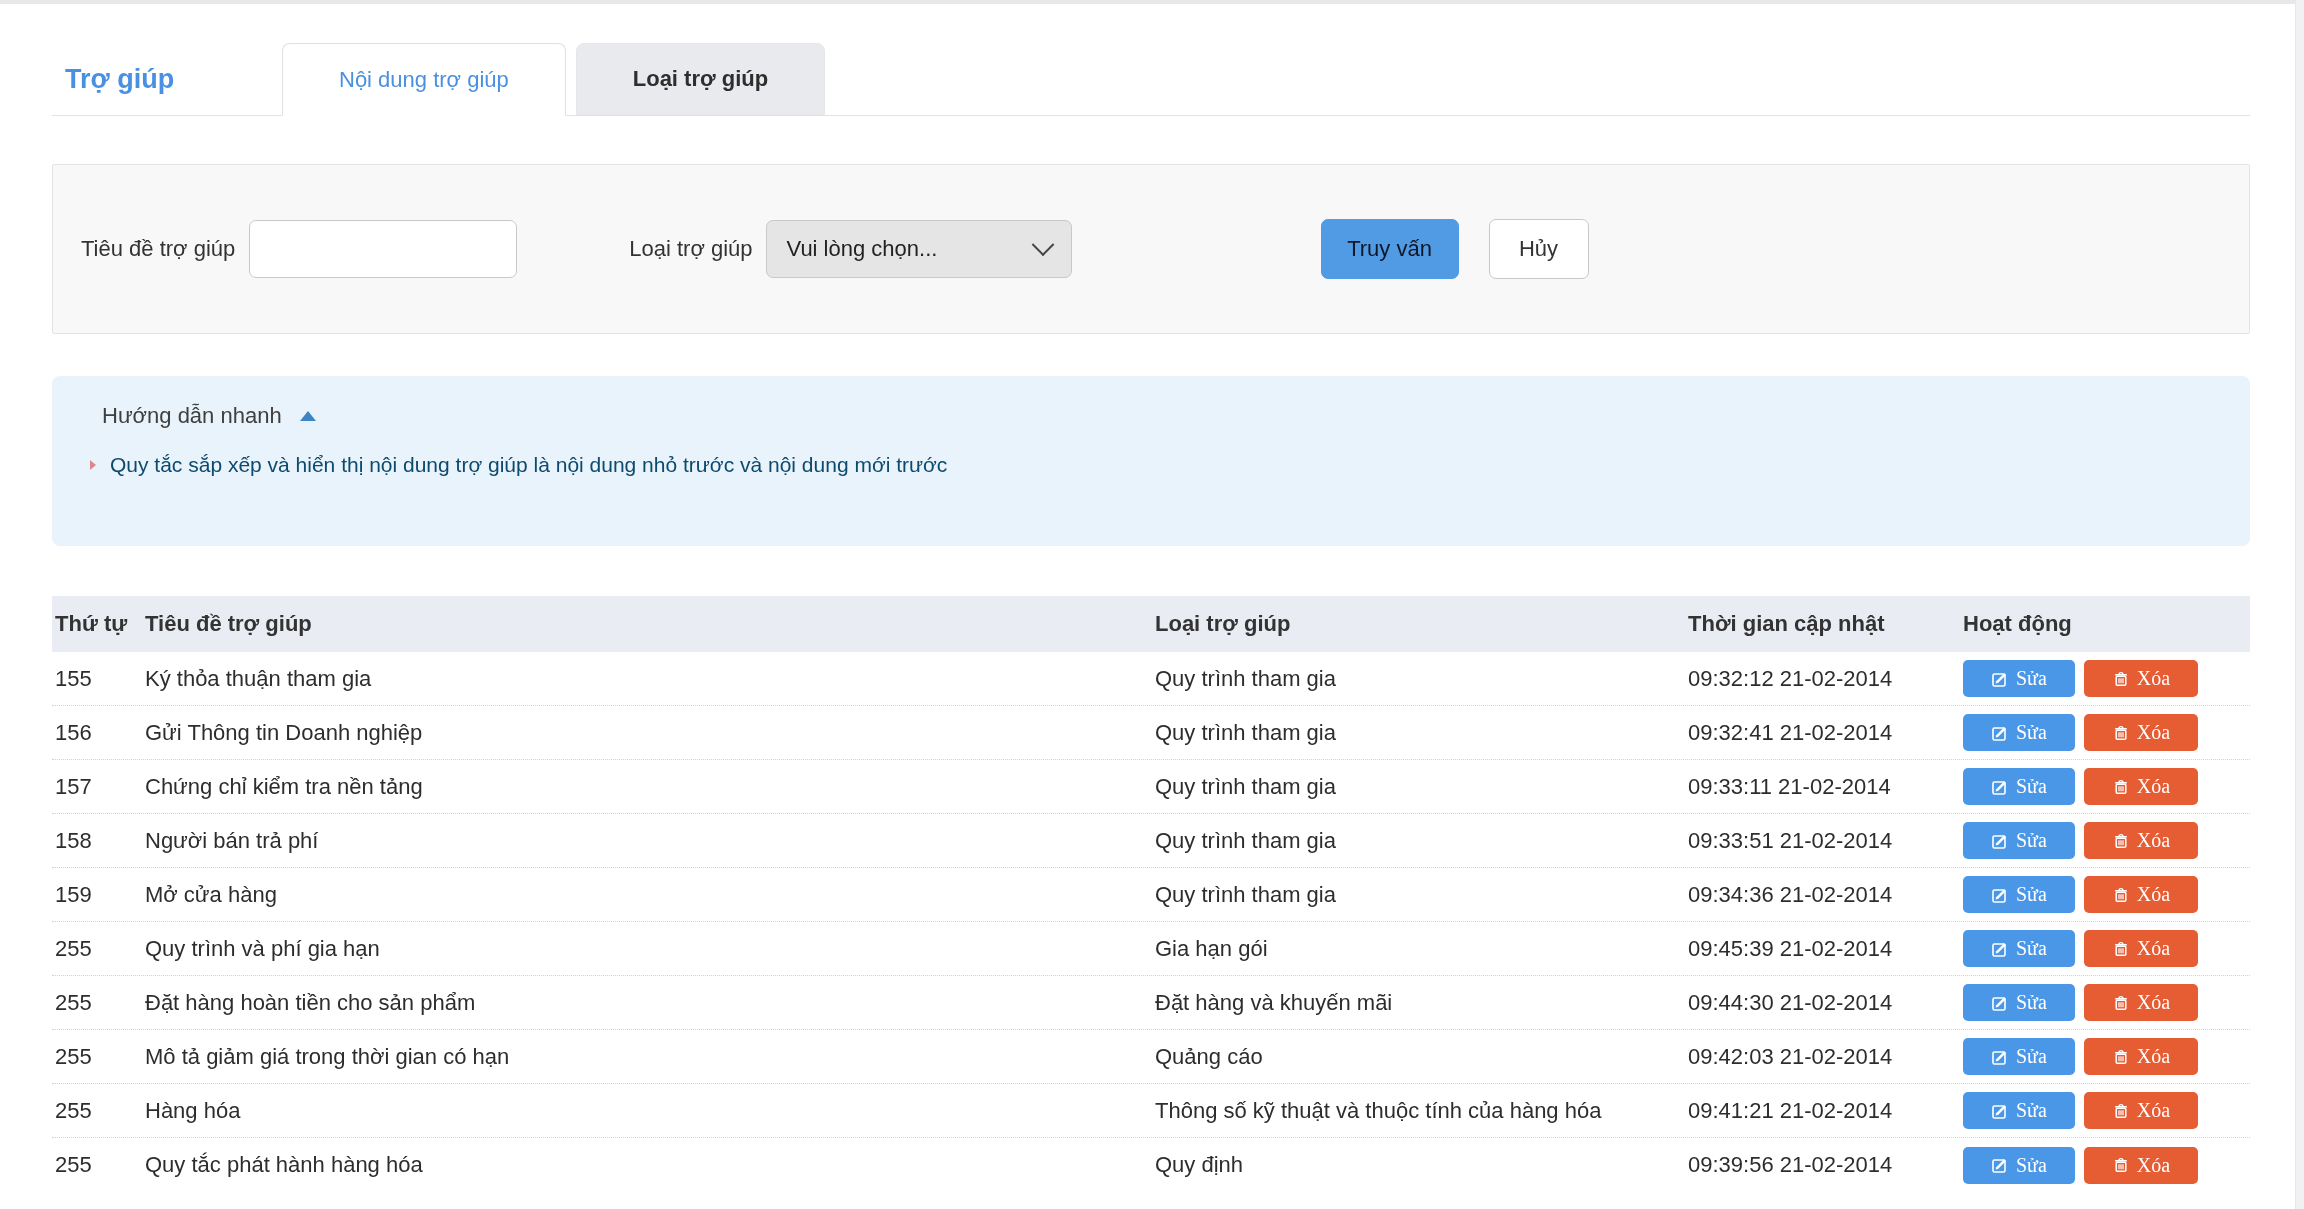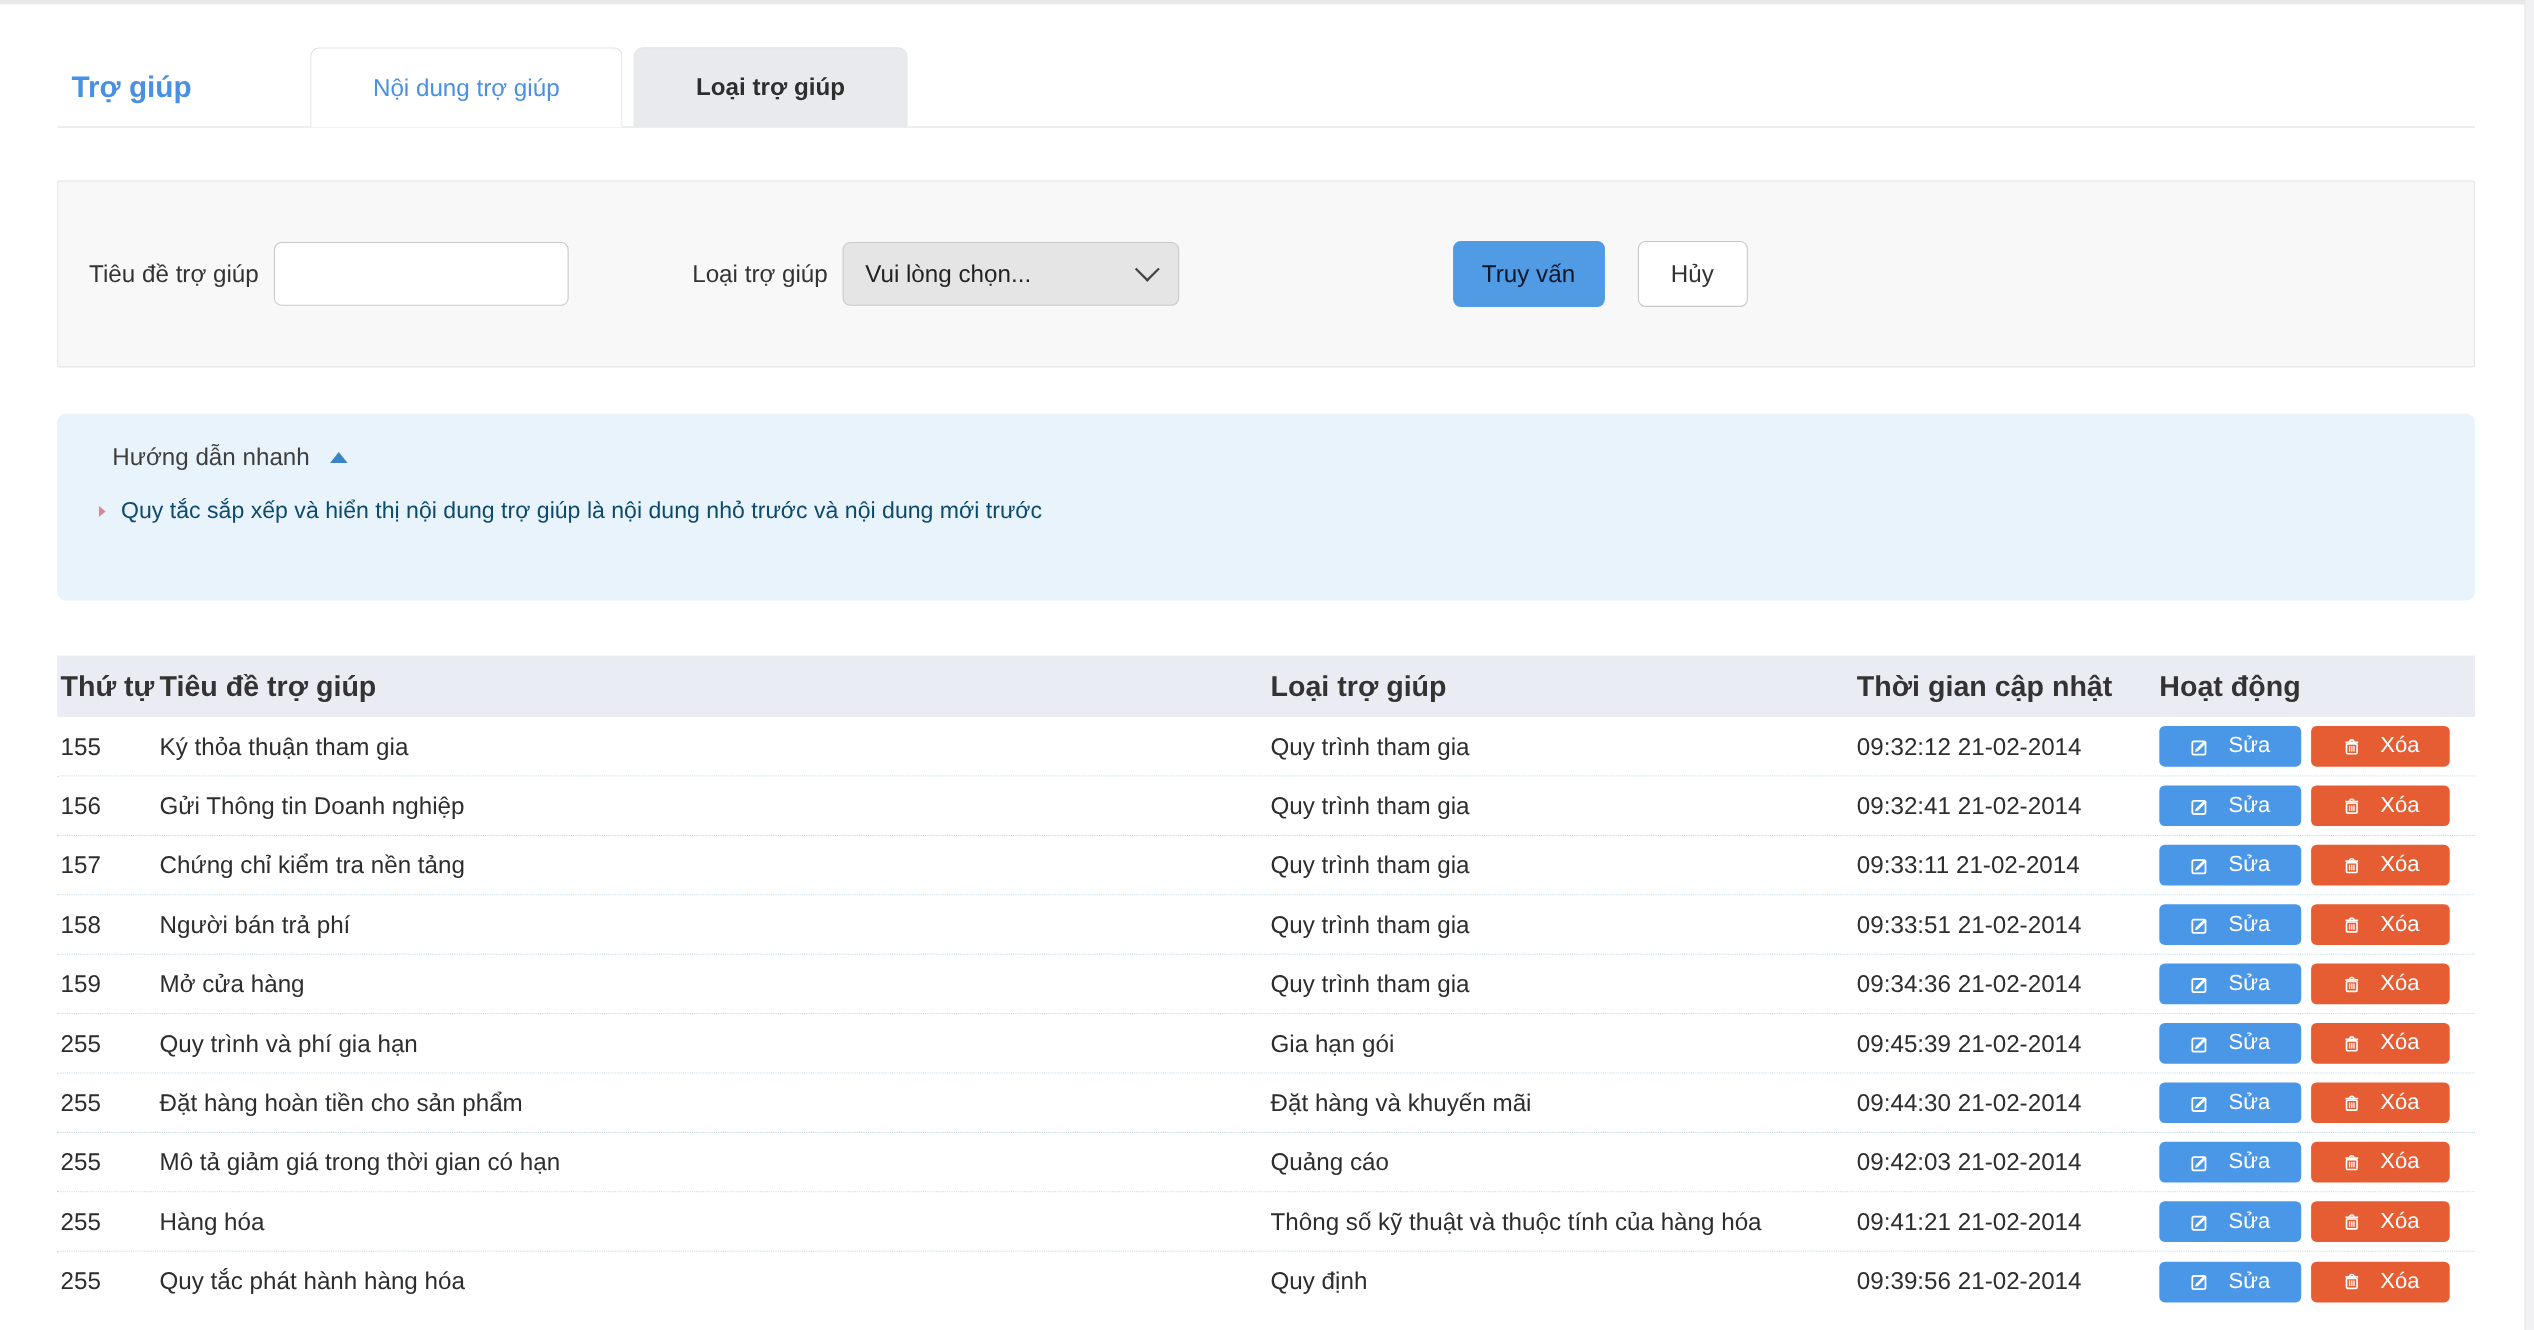--- a/index.html
+++ b/index.html
@@ -33,25 +33,25 @@
   .guide-head{display:flex;align-items:center;}
   .guide-title{font-size:22px;color:#3f3f3f;}
   .caret-up{width:0;height:0;border-left:8px solid transparent;border-right:8px solid transparent;border-bottom:10px solid #3d84c4;margin-left:18px;cursor:pointer;}
   .guide-note{display:flex;align-items:center;margin-top:24px;margin-left:-12px;}
   .note-bullet{width:0;height:0;border-top:5px solid transparent;border-bottom:5px solid transparent;border-left:6px solid #dd8793;margin-right:14px;}
   .note-text{font-size:21px;color:#0c4a6e;}
 
   
   .help-table{margin-top:50px;}
   .t-row{display:grid;grid-template-columns:90px 1010px 533px 275px 1fr;padding-left:3px;align-items:center;box-sizing:border-box;}
-  .t-head{height:56px;background:#eaecf4;font-weight:bold;font-size:26px;color:#333;}
+  .t-head{height:56px;background:#eaecf4;font-weight:bold;font-size:22px;color:#333;}
   .t-body .t-row{height:54px;background:#fff;border-bottom:1px dotted #bcd7e8;font-size:22px;color:#2d2d2d;}
   .t-body .t-row:last-child{border-bottom:none;}
   .actions{display:flex;gap:9px;}
-  .action-btn{display:flex;align-items:center;justify-content:center;gap:17px;height:37px;border-radius:5px;color:#fff;font-size:20px;cursor:pointer;padding:0 28px;box-sizing:border-box;}
+  .action-btn{display:flex;align-items:center;justify-content:center;gap:7px;height:37px;border-radius:5px;color:#fff;font-size:20px;cursor:pointer;padding:0 28px;box-sizing:border-box;font-family:Liberation Serif, serif;}
   .action-edit{background:#4a97e8;min-width:80px;}
   .action-delete{background:#e65c33;min-width:85px;}
   .action-btn svg{display:block;}
 
   
   .scrollbar-track{position:absolute;top:0;right:0;width:8px;height:1209px;background:#f1f1f3;border-left:1px solid #e7e7e9;}
 </style>
 </head>
 <body>
 

